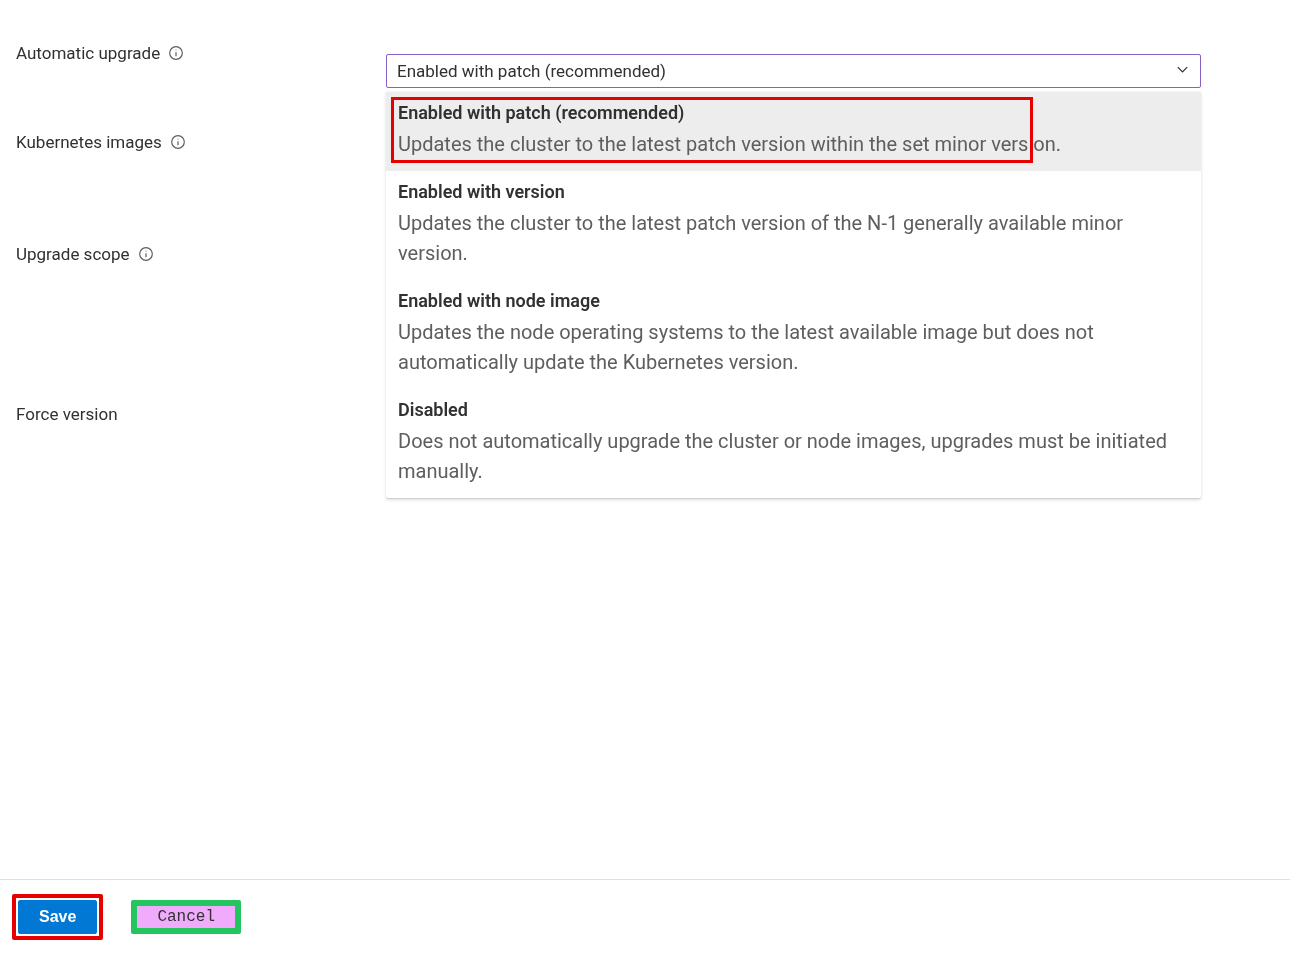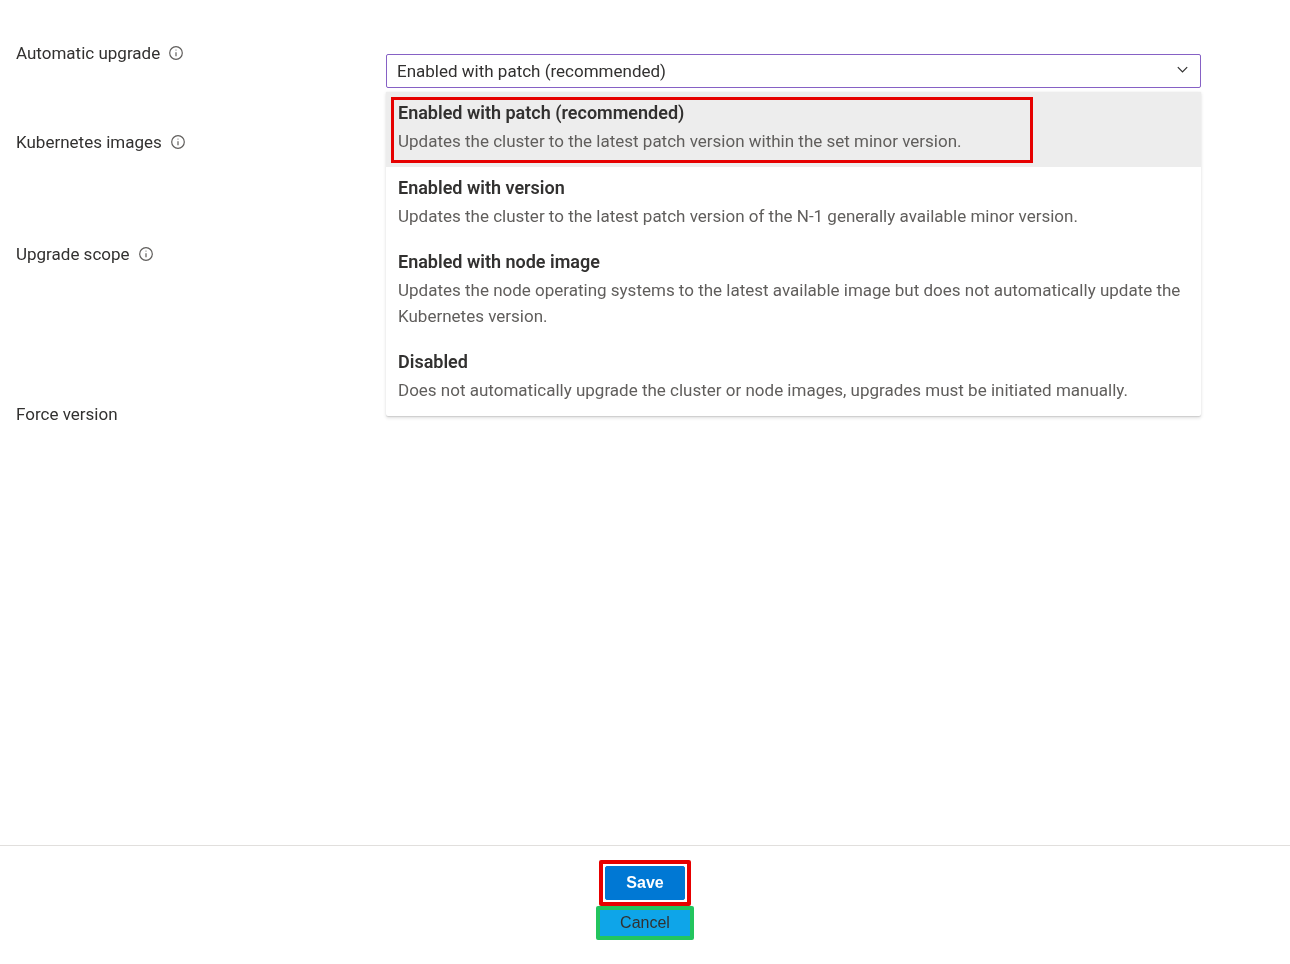--- a/index.html
+++ b/index.html
@@ -82,21 +82,21 @@
       background:#ededed;
       position:relative;
     }
     .opt-title {
       font-size:18px;
       font-weight:600;
       color:#323130;
       margin-bottom:6px;
     }
     .opt-desc {
-      font-size:17px;
+      font-size:20px;
       color:#605e5c;
       line-height:1.5;
     }
     .highlight-red {
       position:absolute;
       top:5px;
       left:5px;
       width:642px;
       height:66px;
       border:3px solid #e60000;
@@ -104,45 +104,45 @@
     }
 
     .footer {
       position:absolute;
       bottom:0;
       left:0;
       right:0;
       border-top:1px solid #e1dfdd;
       padding: 14px 12px 24px 12px;
       display:flex;
-      gap: 0;
-      align-items:center;
-      flex-direction:column;
+      gap: 28px;
+      align-items:center;
     }
     .btn {
       height:34px;
       padding: 0 20px;
       font-size:16px;
       border-radius:2px;
       cursor:pointer;
       border:1px solid transparent;
       display:inline-flex;
       align-items:center;
       justify-content:center;
     }
     .btn-primary {
       background:#0078d4;
       color:#fff;
       border-color:#0078d4;
       font-weight:600;
     }
     .btn-secondary {
-      background:#0ea5e9;
+      background:#f0abfc;
       color:#323130;
-      border:4px solid #22c55e;
+      border:6px solid #22c55e;
+      font-family:Liberation Mono, monospace;
     }
     .save-highlight {
       border:4px solid #e60000;
       padding:2px;
       display:inline-flex;
       border-radius:2px;
     }
   </style>
 </head>
 <body>

